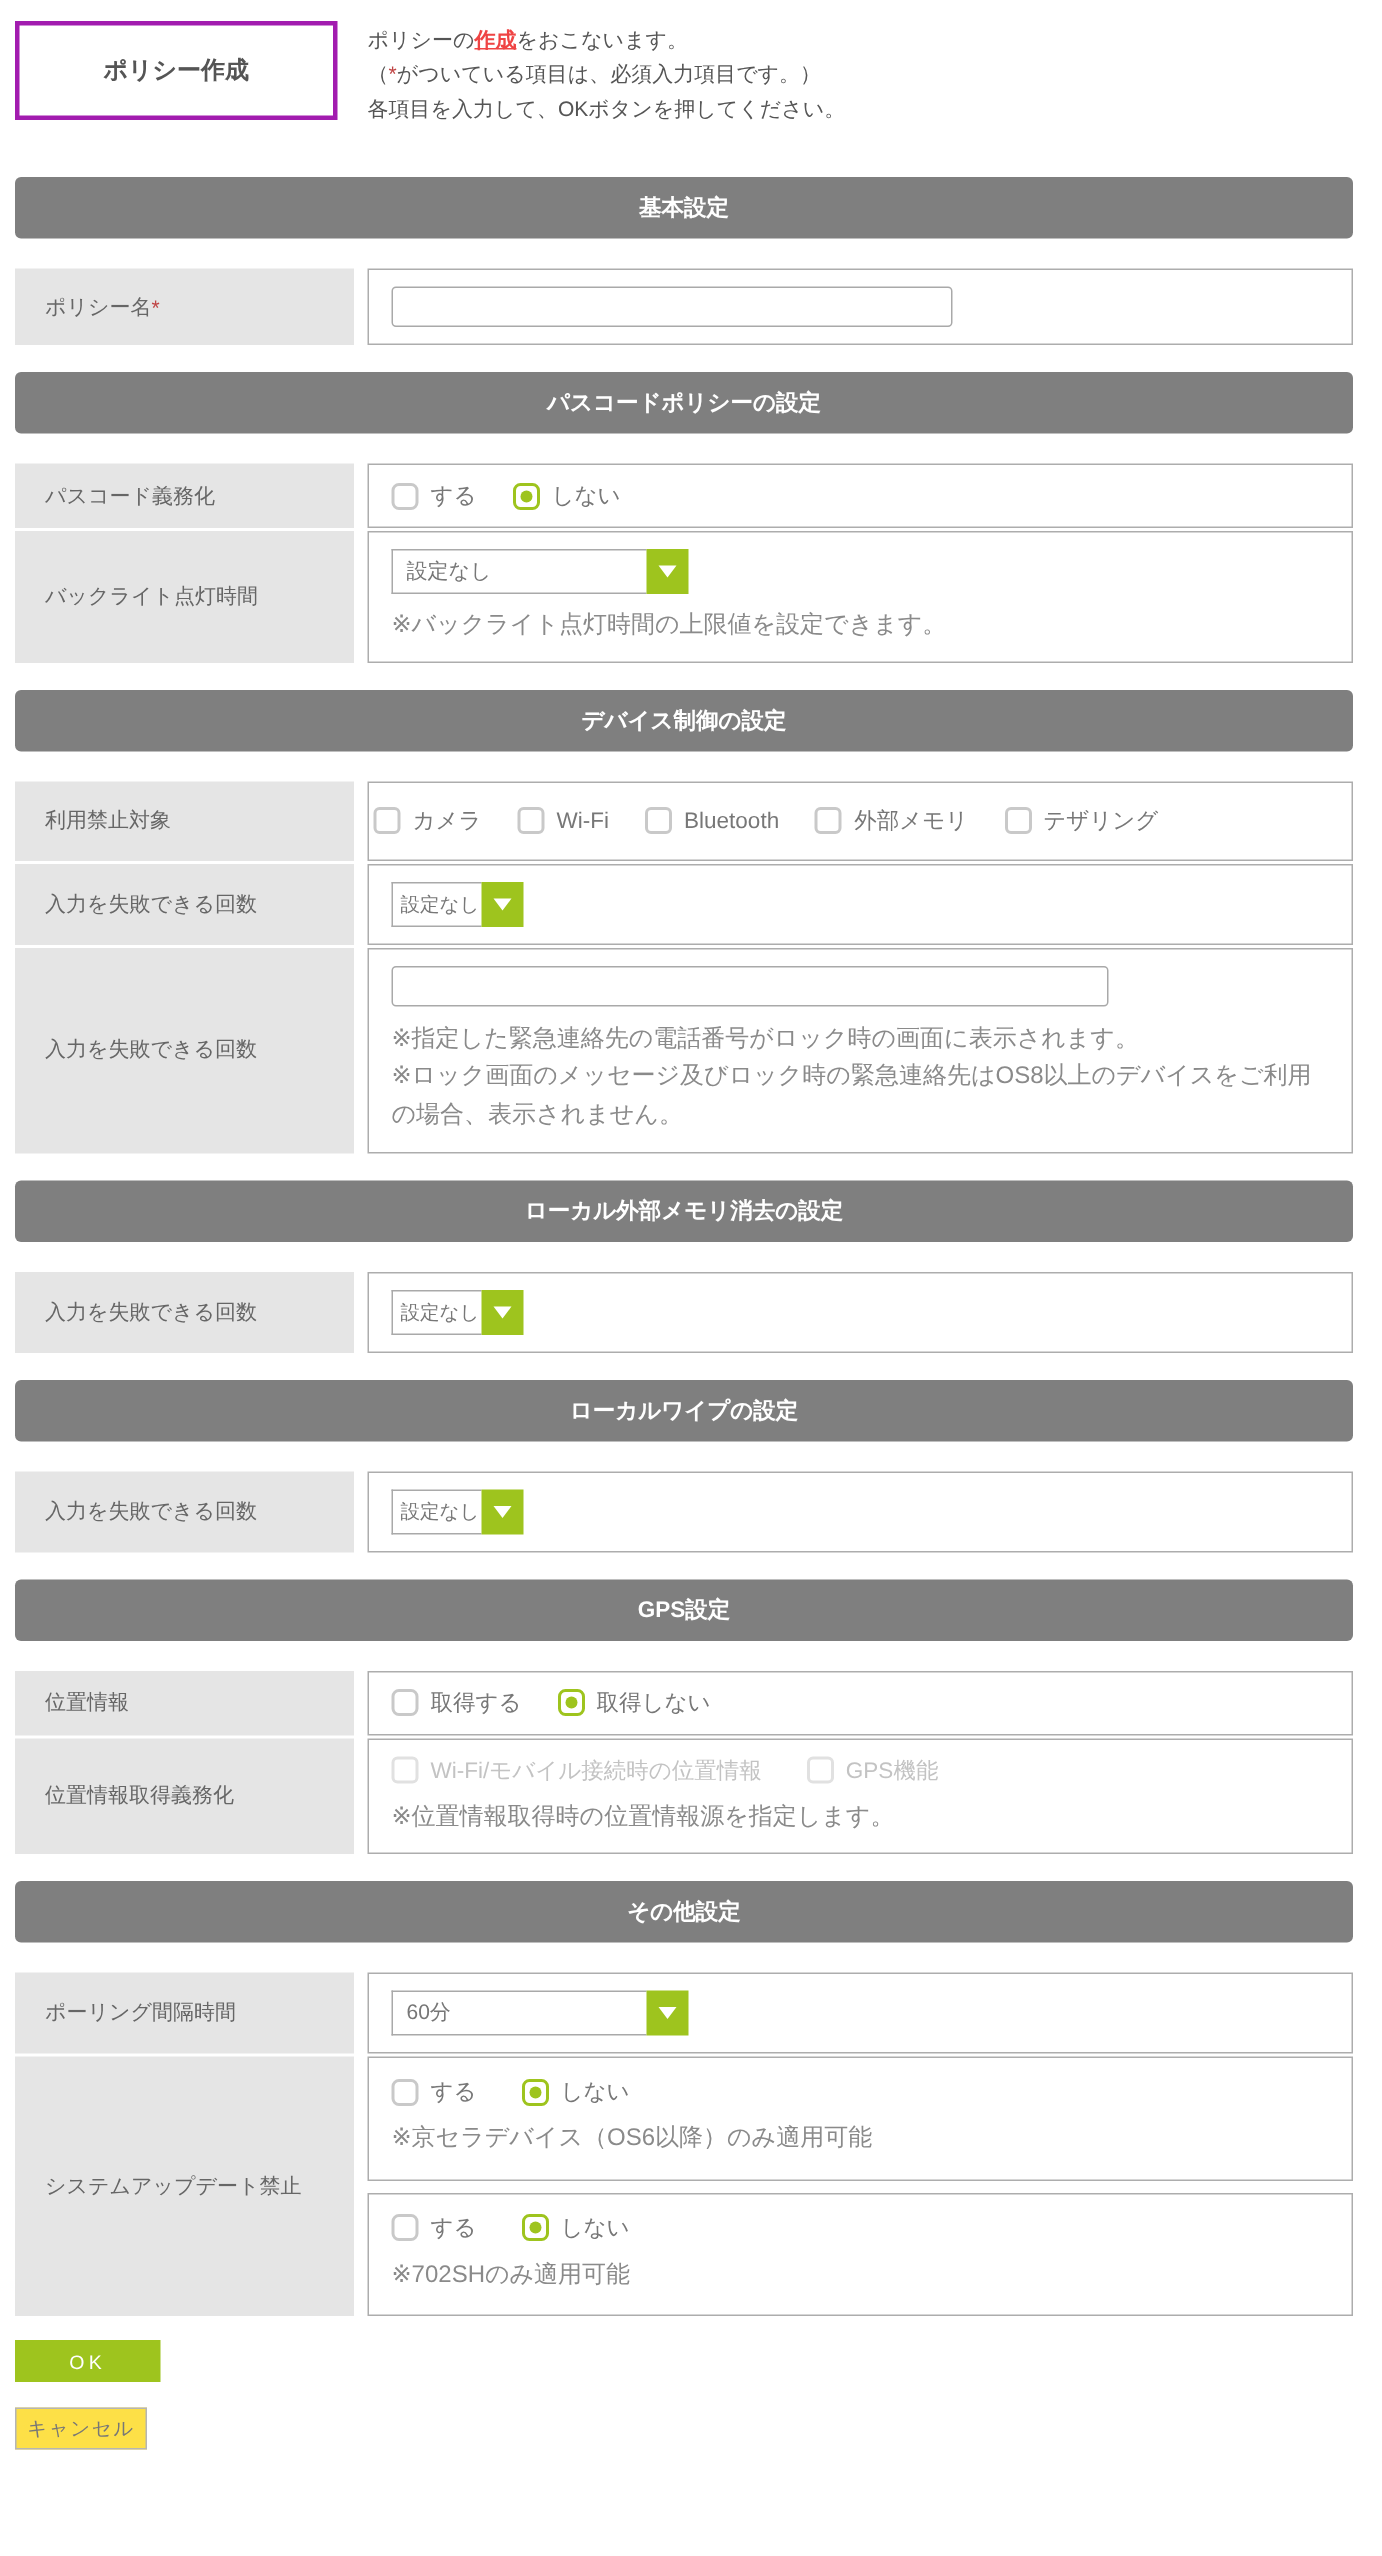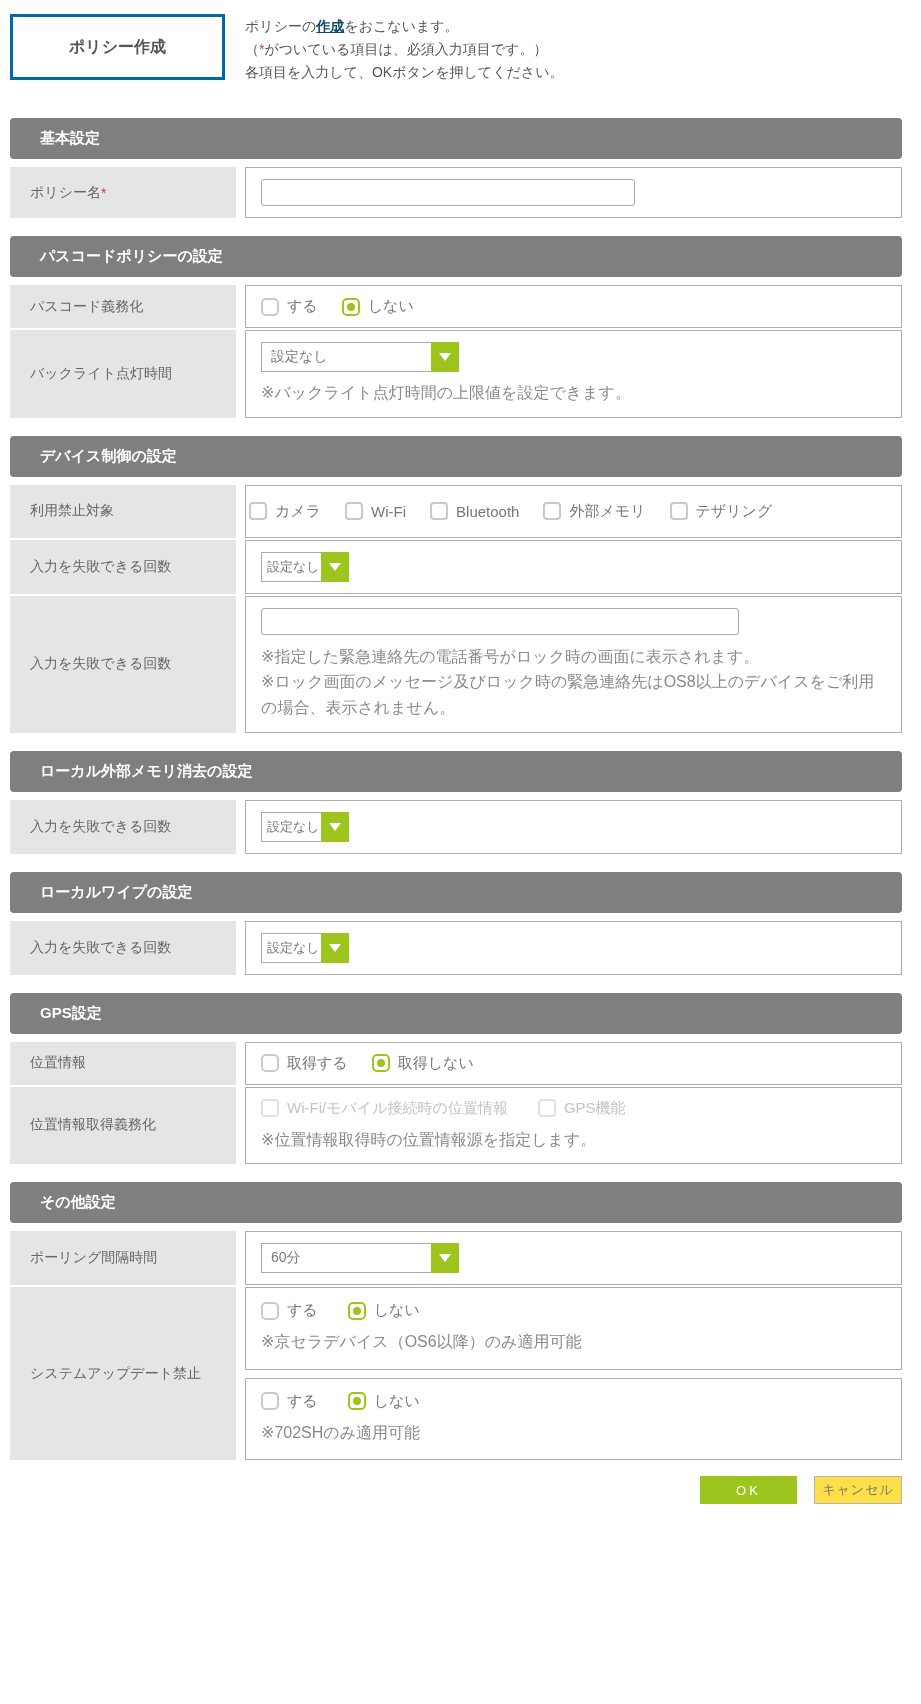--- a/index.html
+++ b/index.html
@@ -7,32 +7,32 @@
     margin: 0;
     background: #fff;
     font-family: "Liberation Sans", "DejaVu Sans", sans-serif;
     color: #555;
   }
   .page { width: 892px; margin: 14px 19px 24px 10px; }
 
   
   .intro-block { display: flex; margin-bottom: 34px; }
   .title-box {
-    width: 215px; height: 66px; border: 3px solid #0369a1;
+    width: 215px; height: 66px; border: 3px solid #a21caf;
     display: flex; align-items: center; justify-content: center;
     font-size: 16px; font-weight: bold; color: #555; background: #fff;
   }
   .intro-text { margin-left: 20px; font-size: 14px; line-height: 1.65; color: #555; padding-top: 1px; }
-  .em-red { color: #0c4a6e; font-weight: bold; text-decoration: underline; }
+  .em-red { color: #ef4444; font-weight: bold; text-decoration: underline; }
   .star-red { color: #c04545; }
 
   
   .section-bar {
     background: #7f7f7f; color: #fff; font-size: 15px; font-weight: bold;
-    border-radius: 4px; padding: 11px 30px; margin: 18px 0 8px;
+    border-radius: 4px; padding: 11px 30px; margin: 18px 0 20px; text-align: center;
   }
   .form-row { display: flex; align-items: stretch; margin-bottom: 2px; }
   .row-label {
     width: 226px; min-width: 226px; background: #e5e5e5;
     display: flex; align-items: center; padding: 10px 10px 10px 20px;
     font-size: 14px; color: #666;
   }
   .row-content {
     flex: 1; margin-left: 9px; border: 1px solid #adadad; background: #fff;
     padding: 11px 15px;
@@ -79,21 +79,21 @@
   }
   .select.wide .select-value { width: 170px; }
   .select.small .select-value { width: 60px; padding: 0 5px; font-size: 13px; }
   .select-btn { width: 28px; background: #9ec41e; display: flex; align-items: center; justify-content: center; flex: none; }
   .tri { width: 0; height: 0; border-left: 6px solid transparent; border-right: 6px solid transparent; border-top: 8px solid #fff; }
 
   .note { font-size: 16px; color: #8a8a8a; margin-top: 9px; line-height: 1.6; }
   .select + .note { margin-top: 8px; }
 
   
-  .footer { display: flex; justify-content: flex-end; gap: 17px; margin-top: 16px; }
+  .footer { display: flex; justify-content: flex-end; gap: 17px; margin-top: 16px; flex-direction: column; }
   .btn-ok {
     width: 97px; height: 28px; background: #9ec41e; color: #fff; border: none;
     font-size: 13px; letter-spacing: 3px; cursor: pointer; font-family: inherit;
   }
   .btn-cancel {
     width: 88px; height: 28px; background: #fde047; border: 1px solid #b5b5b5; color: #777;
     font-size: 13px; letter-spacing: 1px; cursor: pointer; font-family: inherit;
   }
 </style>
 </head>

